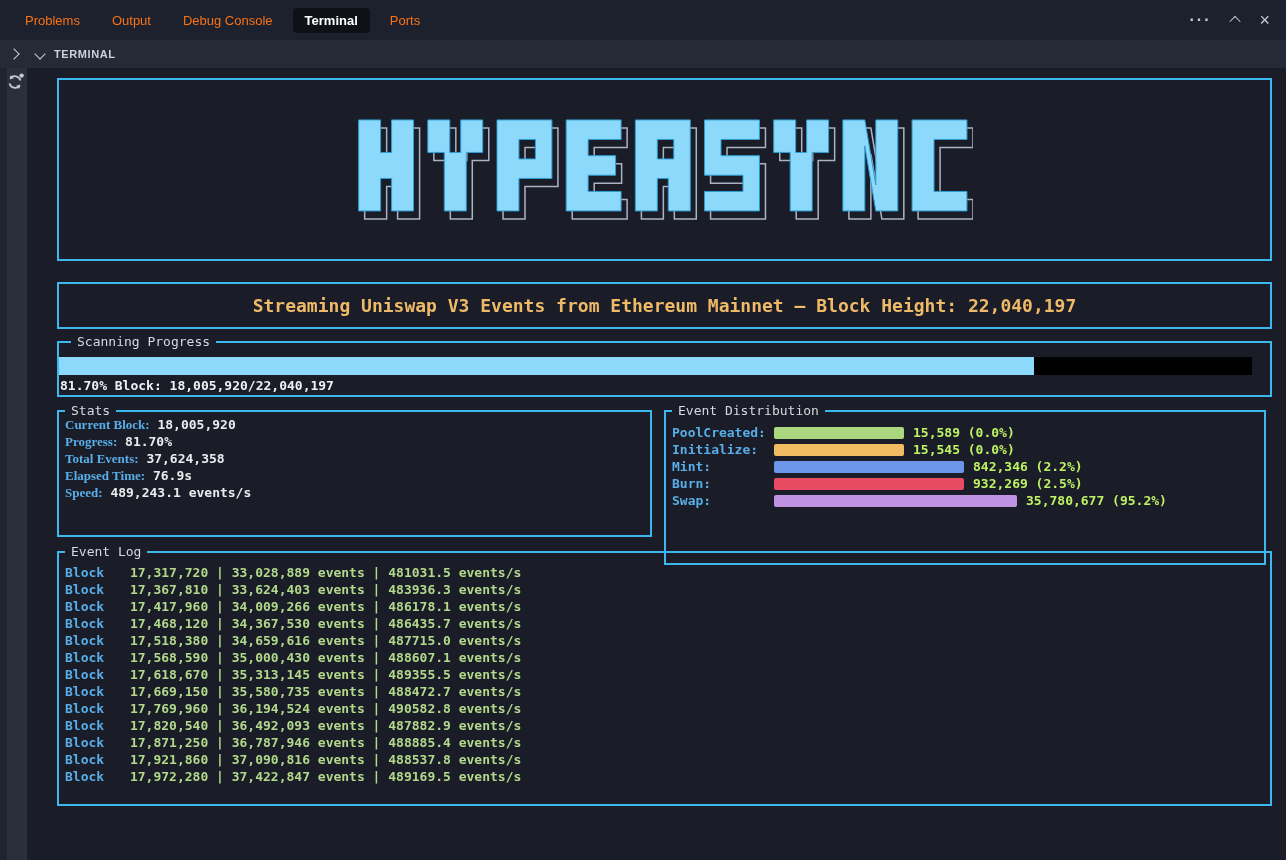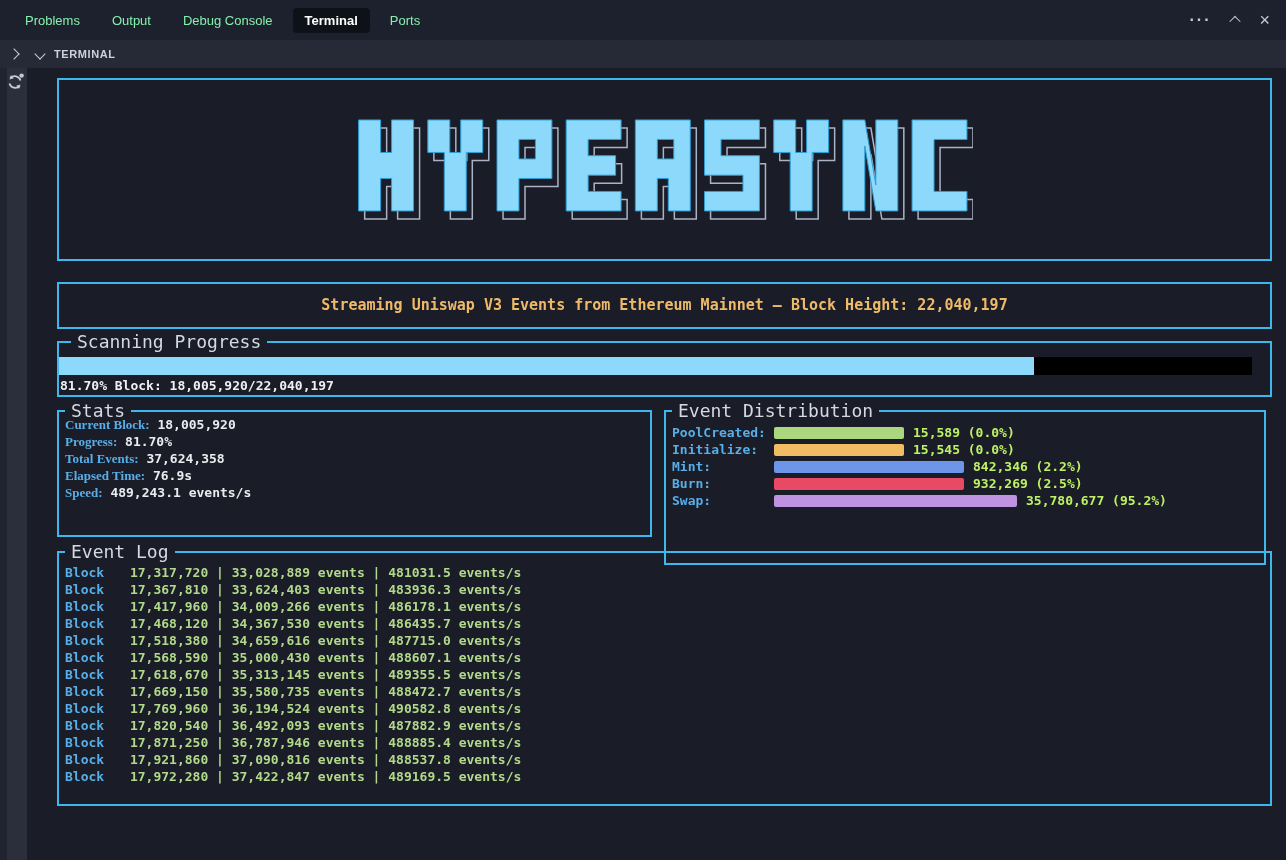--- a/index.html
+++ b/index.html
@@ -10,21 +10,21 @@
     font-family:"Liberation Sans", sans-serif;
     -webkit-font-smoothing:antialiased;
   }
   
   .tabbar {
     position:absolute; top:0; left:0; width:1286px; height:40px;
     background:#1d212e; display:flex; align-items:center;
     padding-left:13px; z-index:5;
   }
   .tab {
-    color:#86efac; font-size:13px; padding:5px 12px; margin-right:8px;
+    color:#f97316; font-size:13px; padding:5px 12px; margin-right:8px;
     border-radius:4px; cursor:pointer; white-space:nowrap;
   }
   .tab.active { background:#0e1118; color:#ffffff; font-weight:700; }
   .tab-actions { margin-left:auto; display:flex; align-items:center; gap:20px; margin-right:16px; color:#c6cbd6; }
   .glyph-more { font-size:16px; font-weight:700; letter-spacing:2px; line-height:1; cursor:pointer; }
   .chev { display:inline-block; width:8px; height:8px; border-right:1.6px solid currentColor; border-bottom:1.6px solid currentColor; cursor:pointer; }
   .chev.up { transform:rotate(-135deg) translate(-1px,-1px); }
   .chev.down { transform:rotate(45deg); }
   .chev.right { transform:rotate(-45deg); }
   .glyph-close { font-size:18px; line-height:1; cursor:pointer; }
@@ -37,29 +37,29 @@
   .ph-caret { margin-left:36px; color:#c8cdd8; margin-right:10px; }
   .ph-title { color:#ccd1dc; font-size:11px; font-weight:700; letter-spacing:0.6px; }
   
   .rail-dark { position:absolute; left:0; top:68px; width:7px; height:792px; background:#212430; }
   .rail { position:absolute; left:7px; top:68px; width:20px; height:792px; background:#2b2f3b; }
   .rail-icon { position:absolute; left:5px; top:72px; width:20px; height:20px; cursor:pointer; }
   
   .tbox { position:absolute; border:2px solid #3db8ef; background:transparent; }
   .tbox-title {
     position:absolute; top:-10px; left:6px; background:#1a1d27; padding:0 6px;
-    color:#d5d9e2; font-family:"DejaVu Sans Mono", monospace; font-size:18px; line-height:17px;
+    color:#d5d9e2; font-family:"DejaVu Sans Mono", monospace; font-size:13px; line-height:17px;
     white-space:nowrap;
   }
   .mono { font-family:"DejaVu Sans Mono", monospace; font-size:13px; line-height:17px; }
   
   .banner-box { left:57px; top:78px; width:1215px; height:183px; display:flex; align-items:center; justify-content:center; }
   
   .subtitle-box { left:57px; top:282px; width:1215px; height:47px; display:flex; align-items:center; justify-content:center; }
-  .subtitle-text { color:#efba68; font-weight:700; font-size:15px; }
+  .subtitle-text { color:#efba68; font-weight:700; font-size:18px; }
   
   .progress-box { left:57px; top:341px; width:1215px; height:56px; }
   .progress-track { position:absolute; left:0px; top:14px; width:1193px; height:18px; background:#000000; }
   .progress-fill { height:100%; background:#8cd9fb; }
   .progress-label { position:absolute; left:1px; top:34px; color:#eef0f3; font-weight:700; }
   
   .stats-box { left:57px; top:410px; width:595px; height:127px; padding:4px 8px 0 6px; }
   .stat-row { white-space:pre; }
   .stat-lbl { color:#58aee8; font-weight:600;font-family:Liberation Serif, serif; }
   .stat-val { color:#e9ebee; font-weight:700; }

